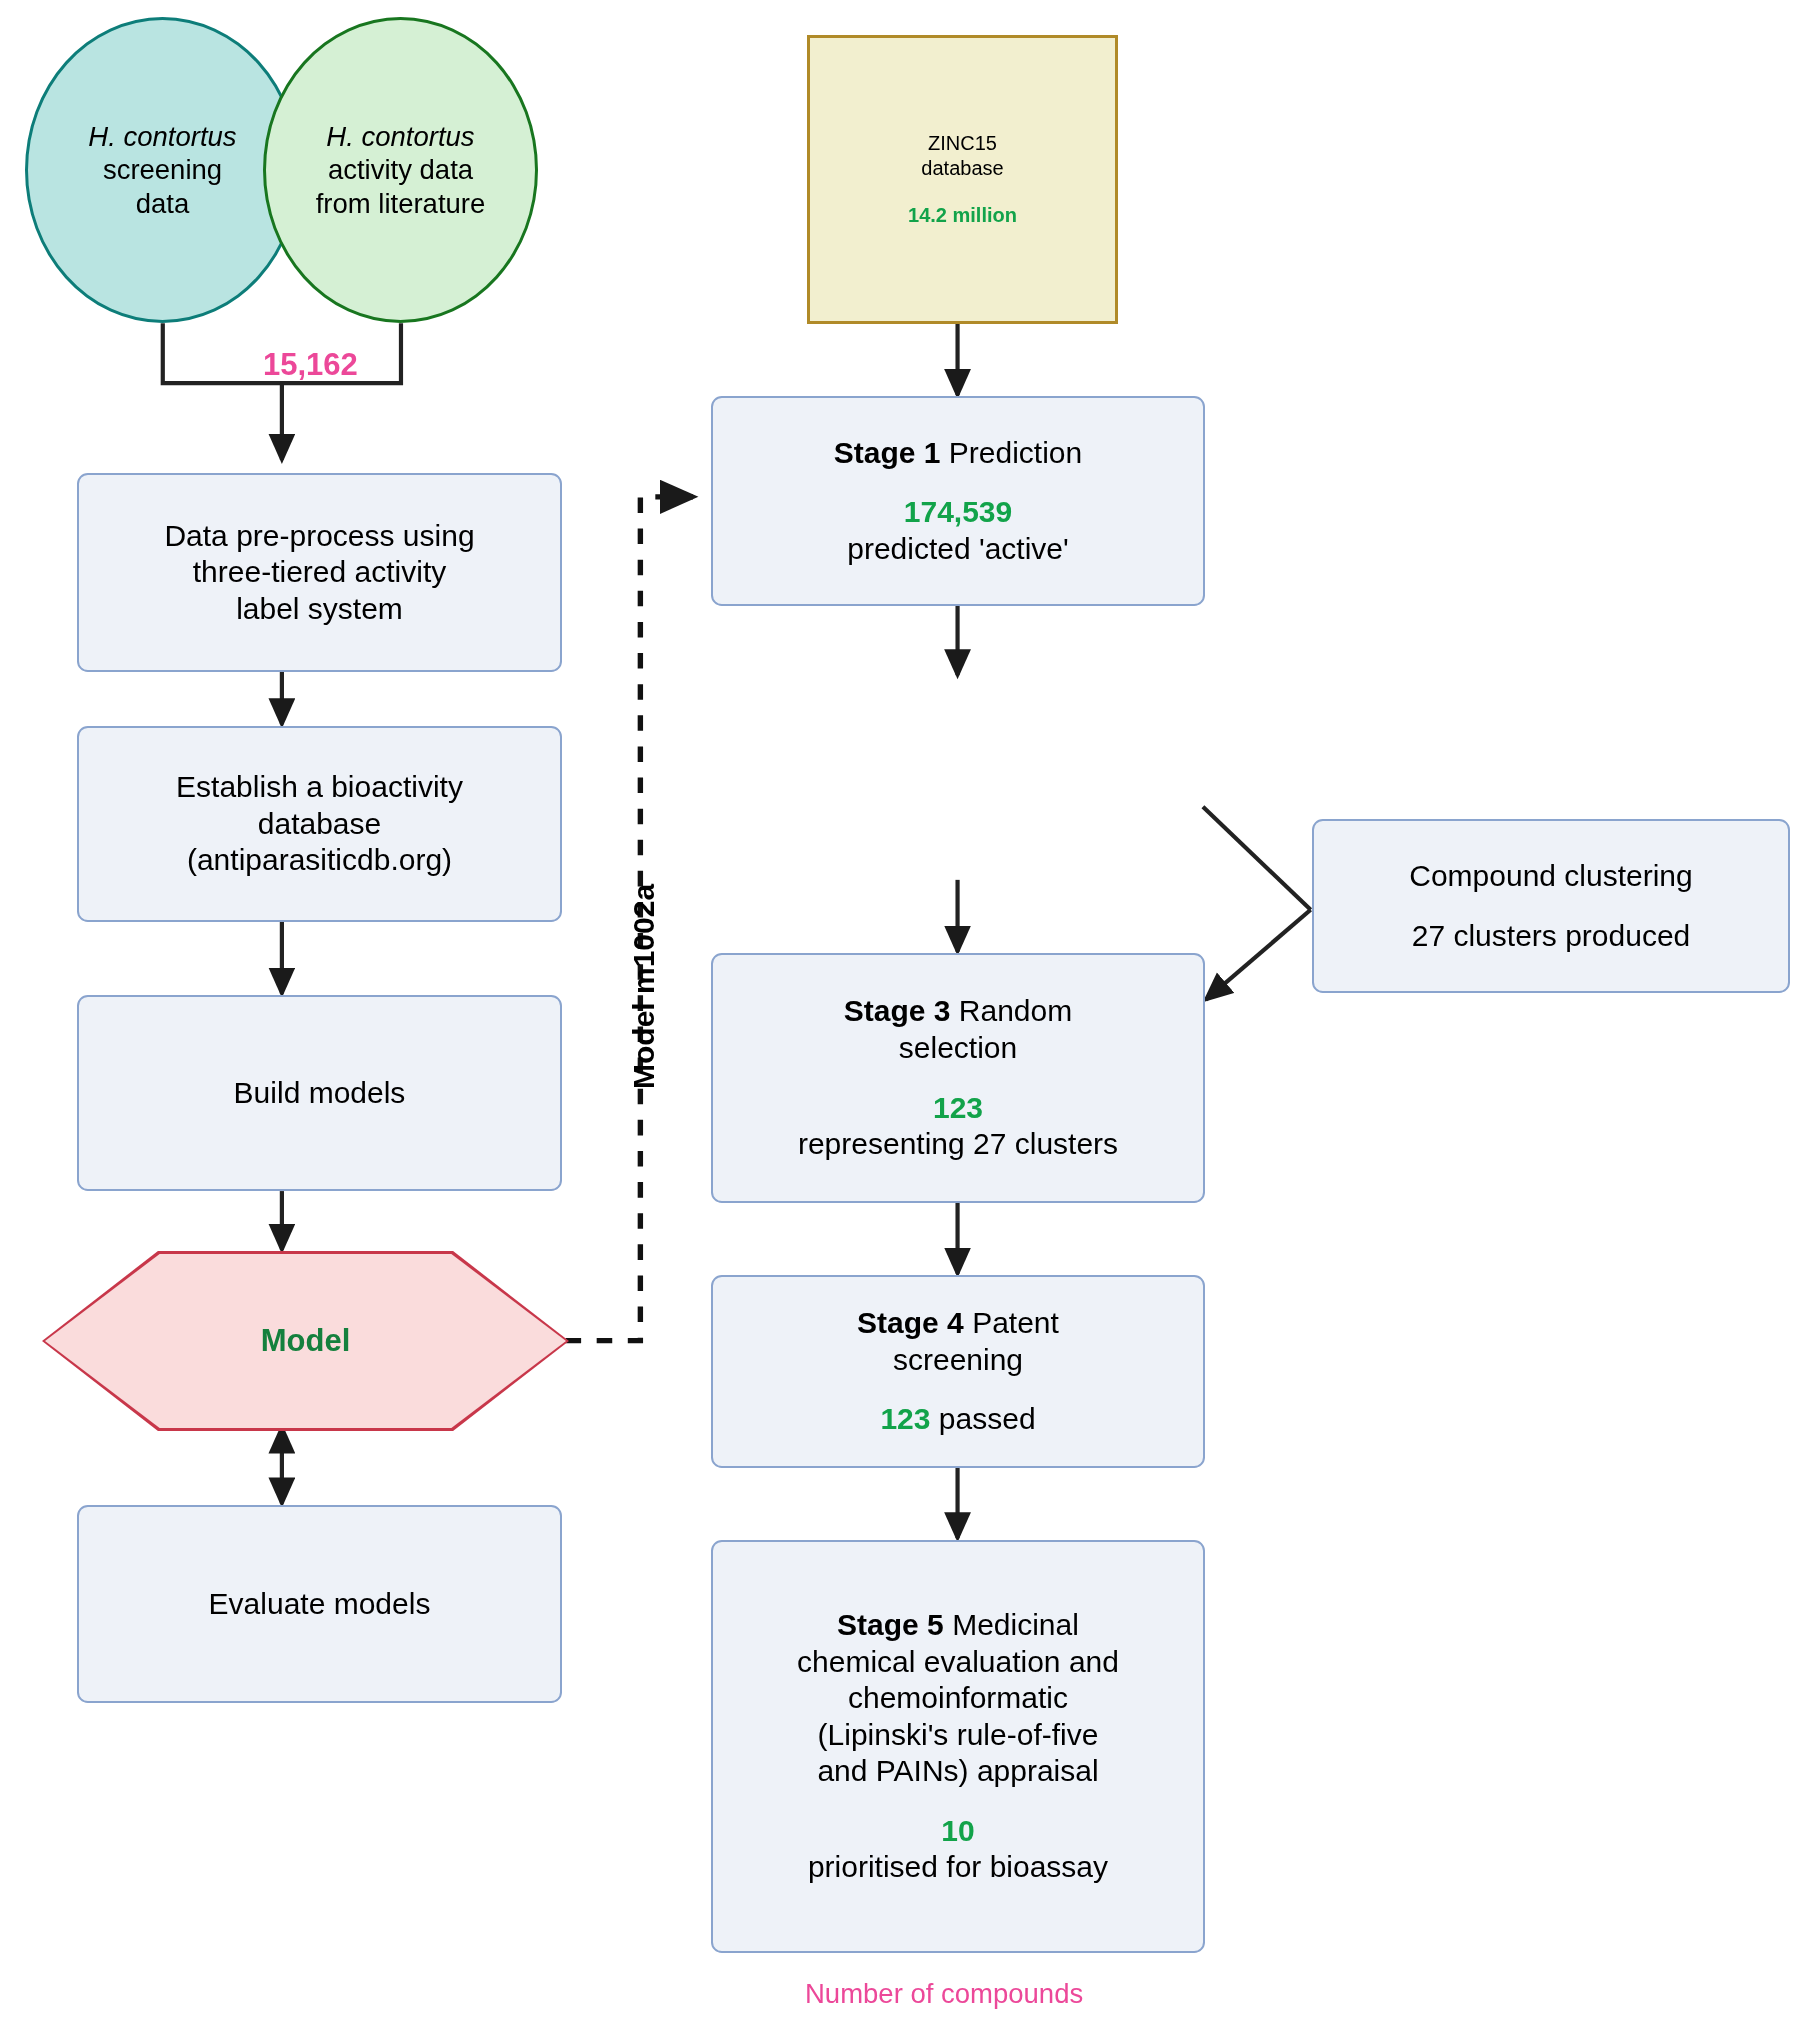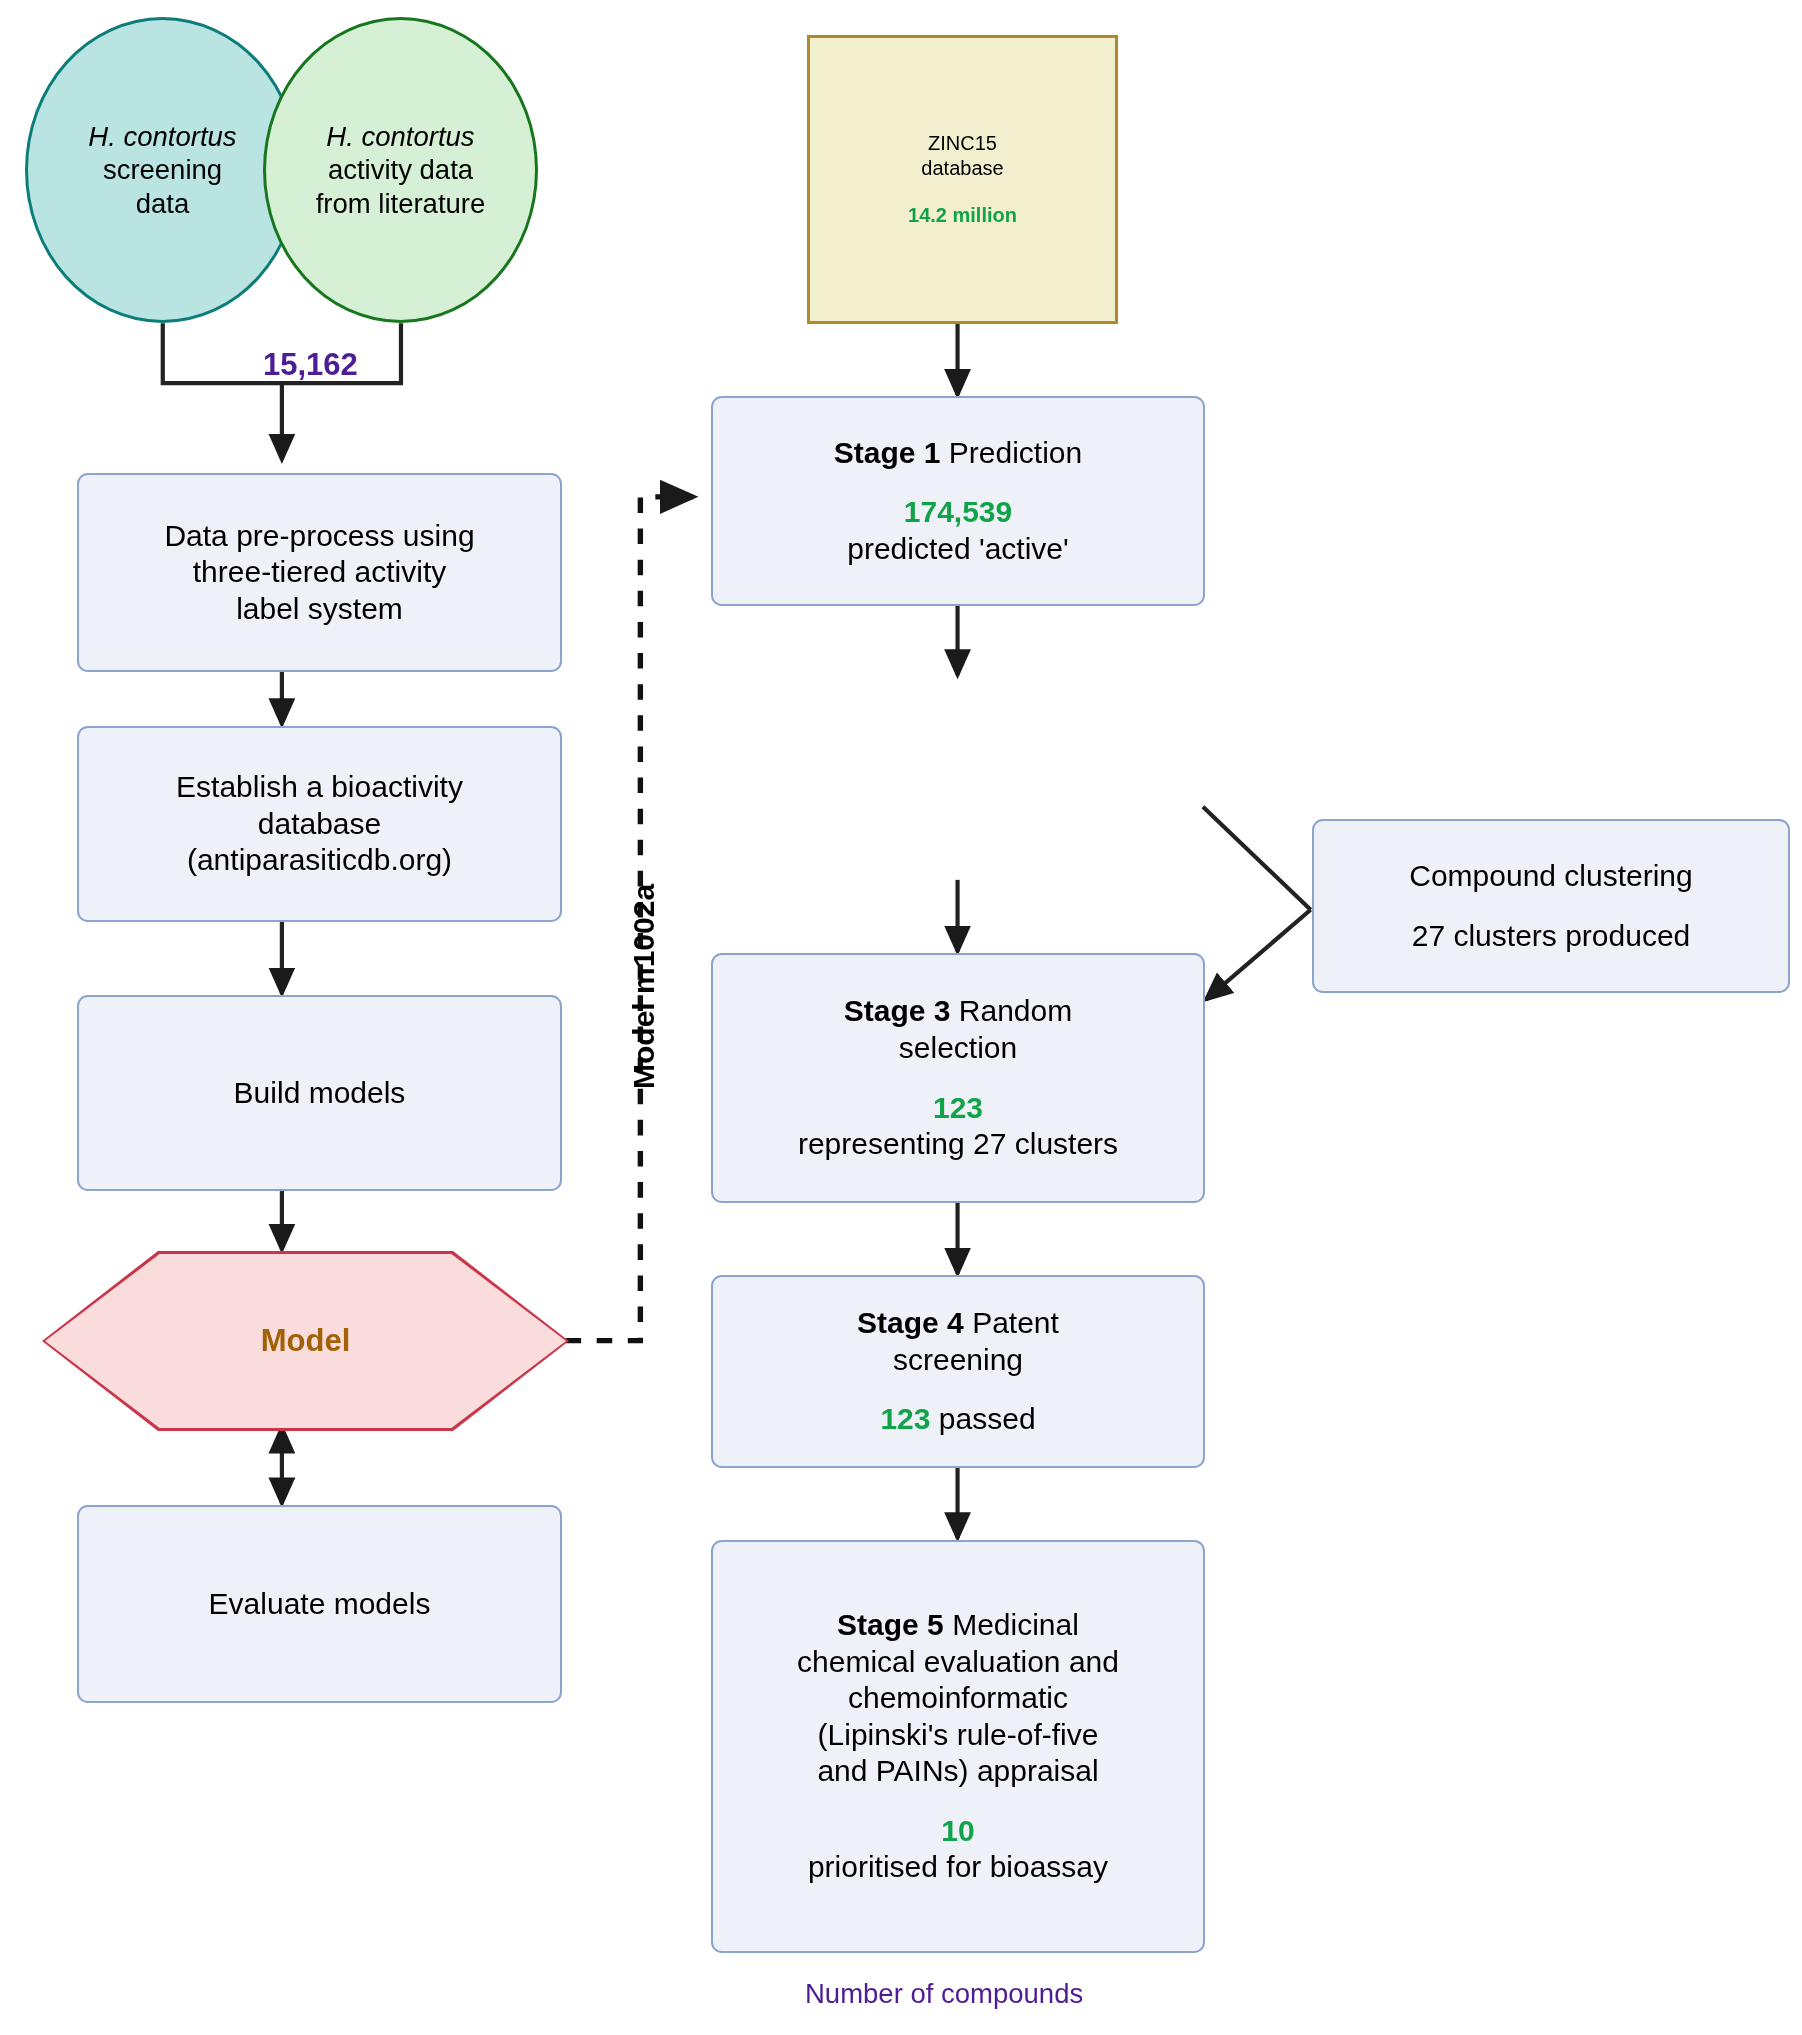--- a/index.html
+++ b/index.html
@@ -71,37 +71,37 @@
   .octagon {
     position: absolute;
     display: flex;
     align-items: center;
     justify-content: center;
     background: #fadcdc;
     border: 0;
     clip-path: polygon(22% 0%, 78% 0%, 100% 50%, 78% 100%, 22% 100%, 0% 50%);
     font-size: 31px;
     font-weight: bold;
-    color: #a16207;
+    color: #15803d;
   }
   .octagon-wrap { position:absolute; }
 
   
   #wires {
     position: absolute;
     left: 0; top: 0;
     width: 1802px;
     height: 2035px;
     pointer-events: none;
   }
 
   
   .flabel {
     position: absolute;
-    color: #4c1d95;
+    color: #ec4899;
     font-weight: bold;
     font-size: 31px;
     white-space: nowrap;
   }
   .flabel.plainweight { font-weight: normal; font-size: 27.5px; }
   .vlabel {
     position: absolute;
     color: #000;
     font-weight: bold;
     font-size: 30px;

